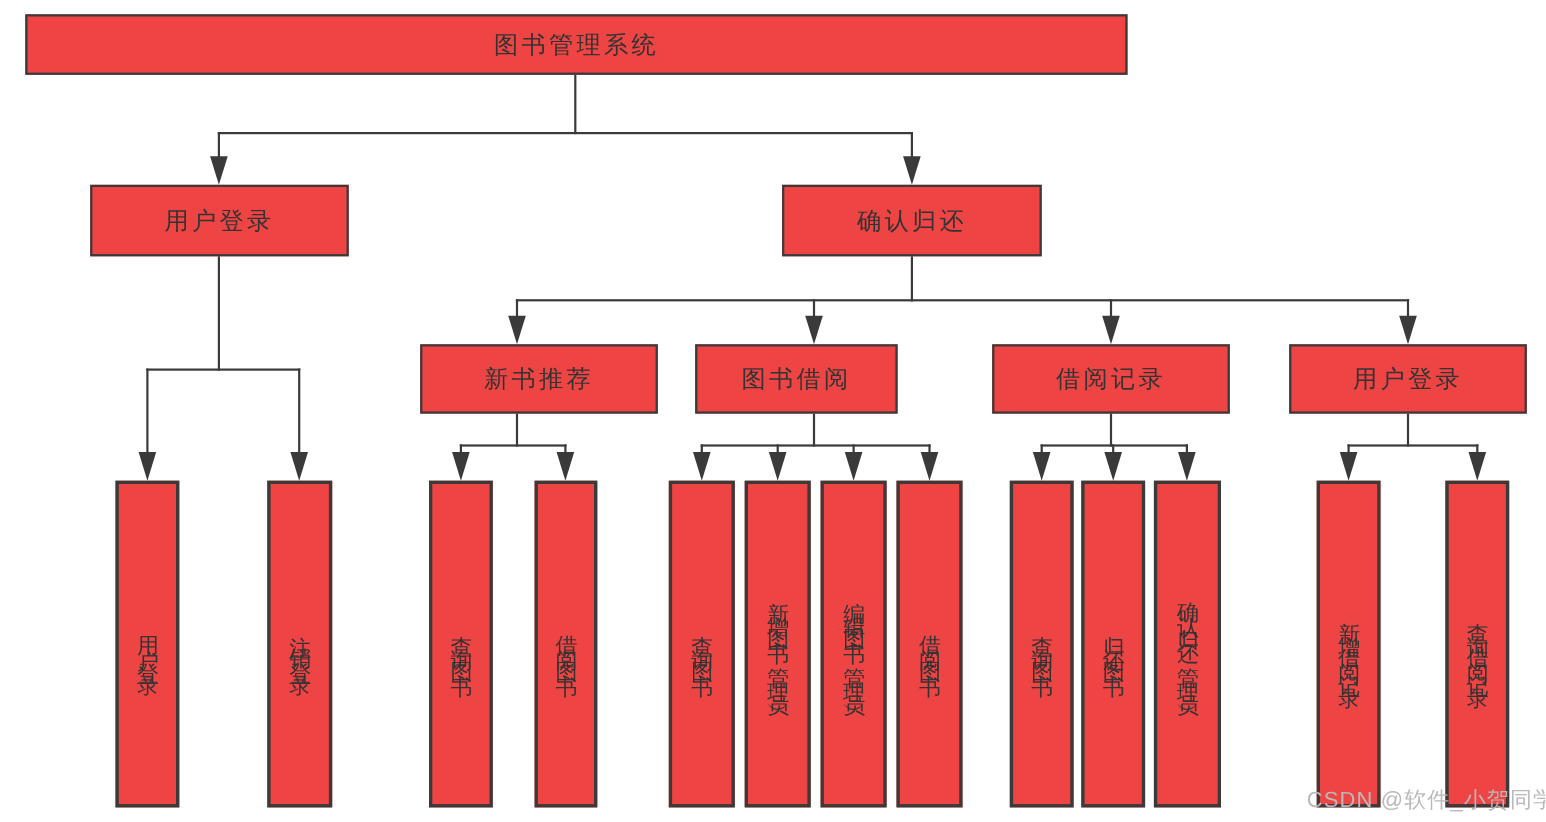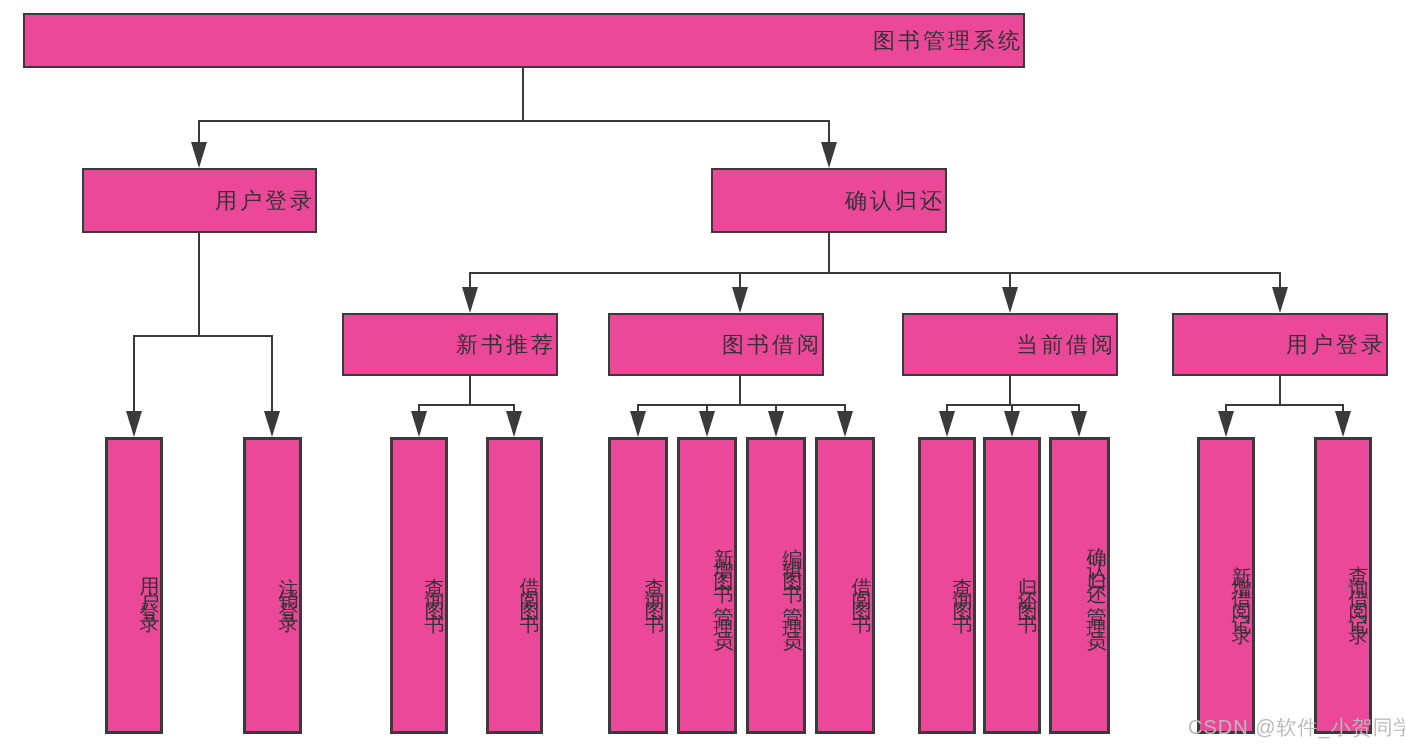--- a/index.html
+++ b/index.html
@@ -13,24 +13,24 @@
     width:1405px;height:747px;
     background:#ffffff;
     overflow:hidden;
     font-family:"Liberation Sans","DejaVu Sans",sans-serif;
     color:var(--text);
   }
   .box{
     position:absolute;
     box-sizing:border-box;
     border:2px solid var(--line);
-    background:#ec4899;
+    background:#ef4444;
     display:flex;
     align-items:center;
-    justify-content:flex-end;
+    justify-content:center;
   }
   .hbox{
     font-size:22px;
     letter-spacing:3px;
     white-space:nowrap;
   }
   .vbox{
     border-width:3px;
     height:297px;
     top:437px;
@@ -81,28 +81,28 @@
     <span>图书管理系统</span>
   </div>
 
   <div class="box hbox" style="left:82px;top:168px;width:235px;height:65px">
     <span>用户登录</span>
   </div>
   <div class="box hbox" style="left:711px;top:168px;width:236px;height:65px">
     <span>确认归还</span>
   </div>
 
-  <div class="box hbox" style="left:342px;top:313px;width:216px;height:63px">
+  <div class="box hbox" style="left:382px;top:313px;width:216px;height:63px">
     <span>新书推荐</span>
   </div>
-  <div class="box hbox" style="left:608px;top:313px;width:216px;height:63px">
+  <div class="box hbox" style="left:632px;top:313px;width:184px;height:63px">
     <span>图书借阅</span>
   </div>
   <div class="box hbox" style="left:902px;top:313px;width:216px;height:63px">
-    <span>当前借阅</span>
+    <span>借阅记录</span>
   </div>
   <div class="box hbox" style="left:1172px;top:313px;width:216px;height:63px">
     <span>用户登录</span>
   </div>
 
   <div class="box vbox" style="left:105px;width:58px">
     <span class="vtext">用户登录</span>
   </div>
   <div class="box vbox" style="left:243px;width:59px">
     <span class="vtext">注销登录</span>

